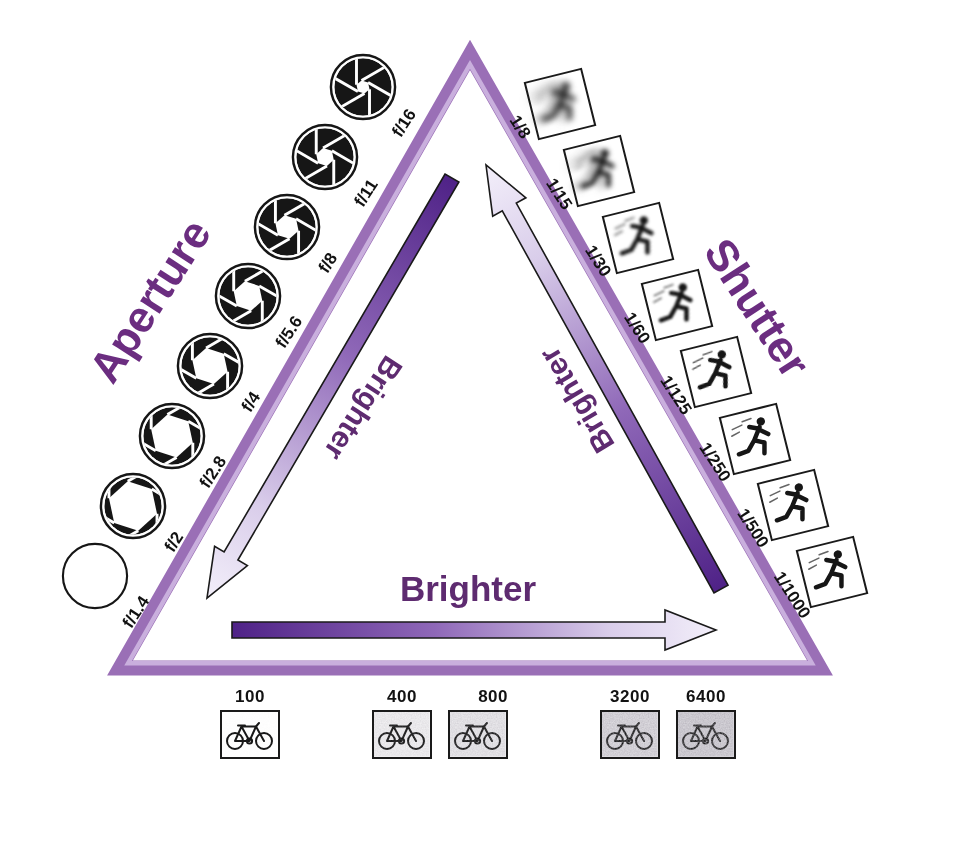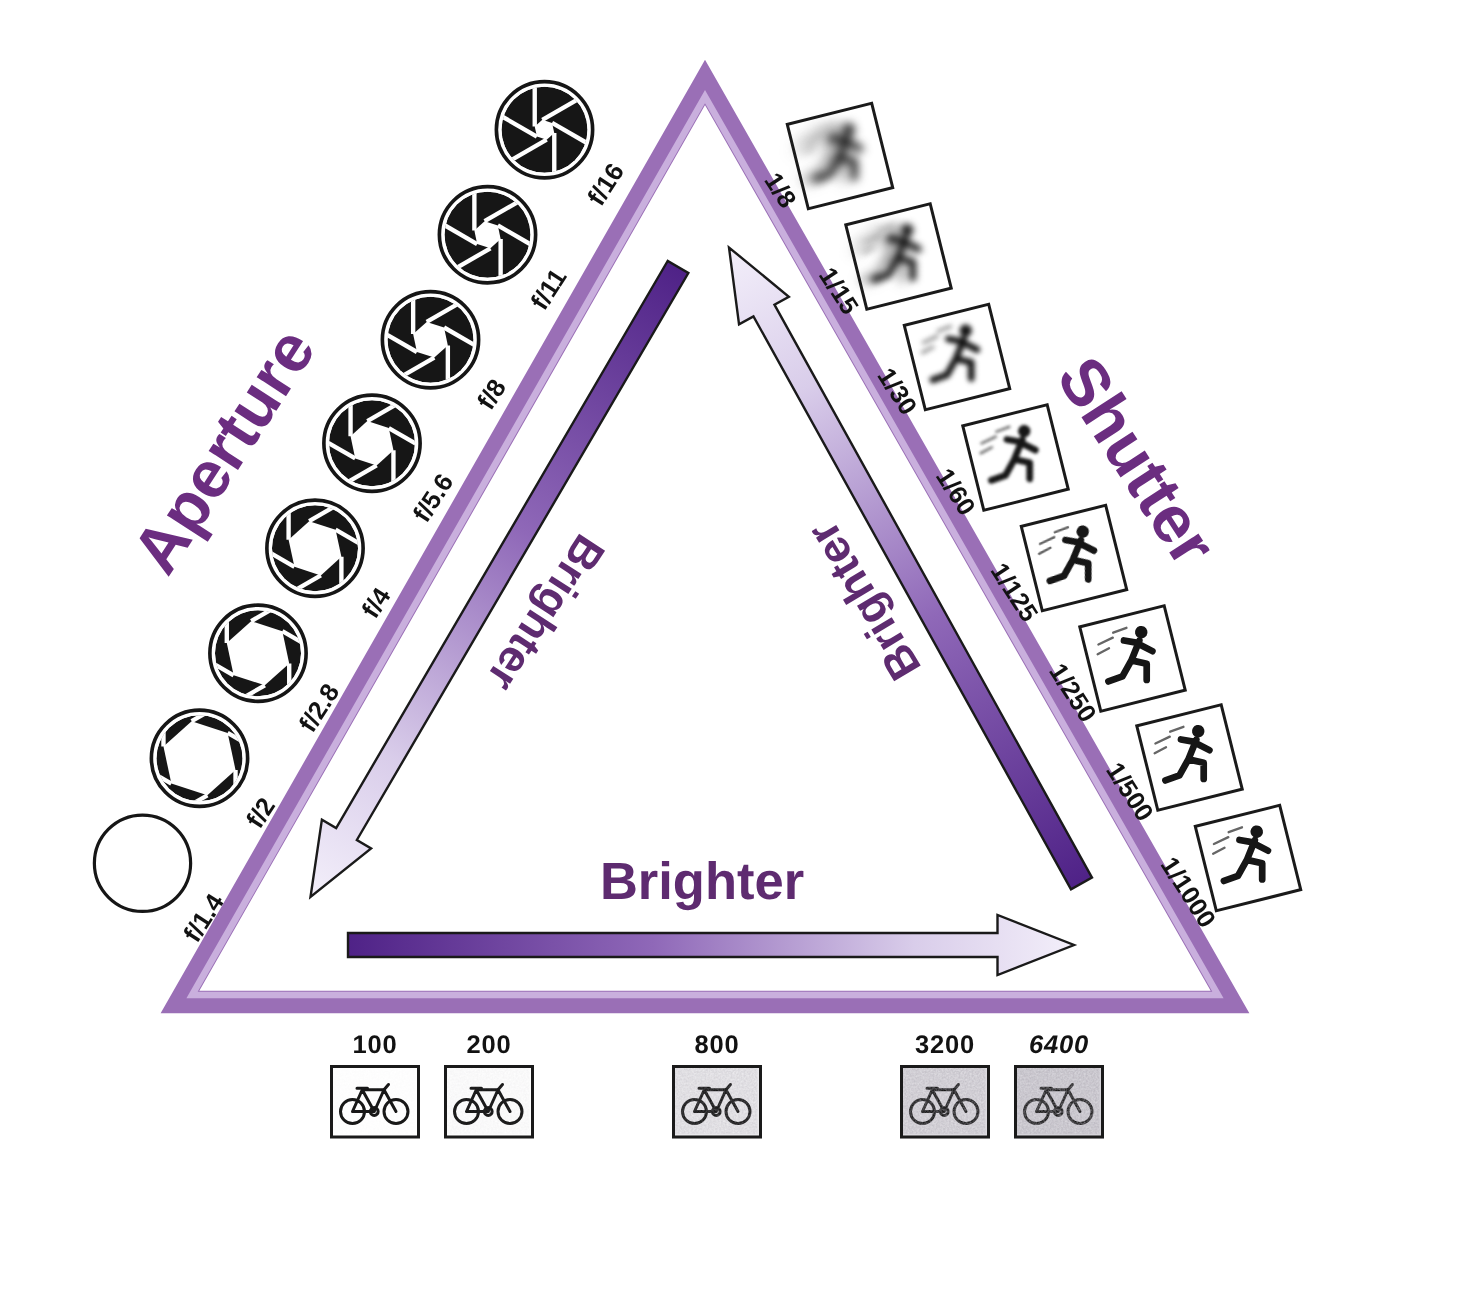--- a/index.html
+++ b/index.html
@@ -292,36 +292,36 @@
               <circle cx="10.5" cy="25" r="8"></circle>
               <circle cx="39.5" cy="25" r="8"></circle>
               <path d="M10.5,25 L17,10.5 L31.5,10.5 L39.5,25 M17,10.5 L25,25 M31.5,10.5 L25,25 M10.5,25 L25,25"></path>
               <circle cx="25" cy="25" r="2.6"></circle>
               <path d="M13.5,9.5 L20.5,9.5 M31.5,10.5 L34.5,7"></path>
             </g>
             <rect x="0" y="0" width="55" height="44" filter="url(#grain)" opacity="0.04"></rect>
           </svg>
         </div>
       </div>
-      <div class="iso-item" style="left:284px;top:676px;transform:translate(-50%,0);">
-        <div class="iso-num">200</div>
-        <div class="iso-box" style="background:#fdfdfd;">
-          <svg viewBox="0 0 55 44" width="55" height="44">
-            <g transform="translate(2.5,4)" stroke="var(--icon-ink,#161616)" stroke-width="2" fill="none" stroke-linecap="round" stroke-linejoin="round">
-              <circle cx="10.5" cy="25" r="8"></circle>
-              <circle cx="39.5" cy="25" r="8"></circle>
-              <path d="M10.5,25 L17,10.5 L31.5,10.5 L39.5,25 M17,10.5 L25,25 M31.5,10.5 L25,25 M10.5,25 L25,25"></path>
-              <circle cx="25" cy="25" r="2.6"></circle>
-              <path d="M13.5,9.5 L20.5,9.5 M31.5,10.5 L34.5,7"></path>
-            </g>
-            <rect x="0" y="0" width="55" height="44" filter="url(#grain)" opacity="0.1"></rect>
-          </svg>
-        </div>
-      </div>
-      <div class="iso-item" style="left:436px;top:676px;transform:translate(-50%,0);">
+      <div class="iso-item" style="left:360px;top:676px;transform:translate(-50%,0);">
+        <div class="iso-num">400</div>
+        <div class="iso-box" style="background:#f1f0f2;">
+          <svg viewBox="0 0 55 44" width="55" height="44">
+            <g transform="translate(2.5,4)" stroke="var(--icon-ink,#161616)" stroke-width="2" fill="none" stroke-linecap="round" stroke-linejoin="round">
+              <circle cx="10.5" cy="25" r="8"></circle>
+              <circle cx="39.5" cy="25" r="8"></circle>
+              <path d="M10.5,25 L17,10.5 L31.5,10.5 L39.5,25 M17,10.5 L25,25 M31.5,10.5 L25,25 M10.5,25 L25,25"></path>
+              <circle cx="25" cy="25" r="2.6"></circle>
+              <path d="M13.5,9.5 L20.5,9.5 M31.5,10.5 L34.5,7"></path>
+            </g>
+            <rect x="0" y="0" width="55" height="44" filter="url(#grain)" opacity="0.25"></rect>
+          </svg>
+        </div>
+      </div>
+      <div class="iso-item" style="left:436px;top:676px;transform:translate(-50%,0);text-align:right;">
         <div class="iso-num">800</div>
         <div class="iso-box" style="background:#eae9ec;">
           <svg viewBox="0 0 55 44" width="55" height="44">
             <g transform="translate(2.5,4)" stroke="var(--icon-ink,#161616)" stroke-width="2" fill="none" stroke-linecap="round" stroke-linejoin="round">
               <circle cx="10.5" cy="25" r="8"></circle>
               <circle cx="39.5" cy="25" r="8"></circle>
               <path d="M10.5,25 L17,10.5 L31.5,10.5 L39.5,25 M17,10.5 L25,25 M31.5,10.5 L25,25 M10.5,25 L25,25"></path>
               <circle cx="25" cy="25" r="2.6"></circle>
               <path d="M13.5,9.5 L20.5,9.5 M31.5,10.5 L34.5,7"></path>
             </g>
@@ -337,21 +337,21 @@
               <circle cx="10.5" cy="25" r="8"></circle>
               <circle cx="39.5" cy="25" r="8"></circle>
               <path d="M10.5,25 L17,10.5 L31.5,10.5 L39.5,25 M17,10.5 L25,25 M31.5,10.5 L25,25 M10.5,25 L25,25"></path>
               <circle cx="25" cy="25" r="2.6"></circle>
               <path d="M13.5,9.5 L20.5,9.5 M31.5,10.5 L34.5,7"></path>
             </g>
             <rect x="0" y="0" width="55" height="44" filter="url(#grain)" opacity="0.55"></rect>
           </svg>
         </div>
       </div>
-      <div class="iso-item" style="left:664px;top:676px;transform:translate(-50%,0);font-style:italic;">
+      <div class="iso-item" style="left:664px;top:676px;transform:translate(-50%,0);">
         <div class="iso-num">6400</div>
         <div class="iso-box" style="background:#d6d4da;">
           <svg viewBox="0 0 55 44" width="55" height="44">
             <g transform="translate(2.5,4)" stroke="var(--icon-ink,#161616)" stroke-width="2" fill="none" stroke-linecap="round" stroke-linejoin="round">
               <circle cx="10.5" cy="25" r="8"></circle>
               <circle cx="39.5" cy="25" r="8"></circle>
               <path d="M10.5,25 L17,10.5 L31.5,10.5 L39.5,25 M17,10.5 L25,25 M31.5,10.5 L25,25 M10.5,25 L25,25"></path>
               <circle cx="25" cy="25" r="2.6"></circle>
               <path d="M13.5,9.5 L20.5,9.5 M31.5,10.5 L34.5,7"></path>
             </g>

